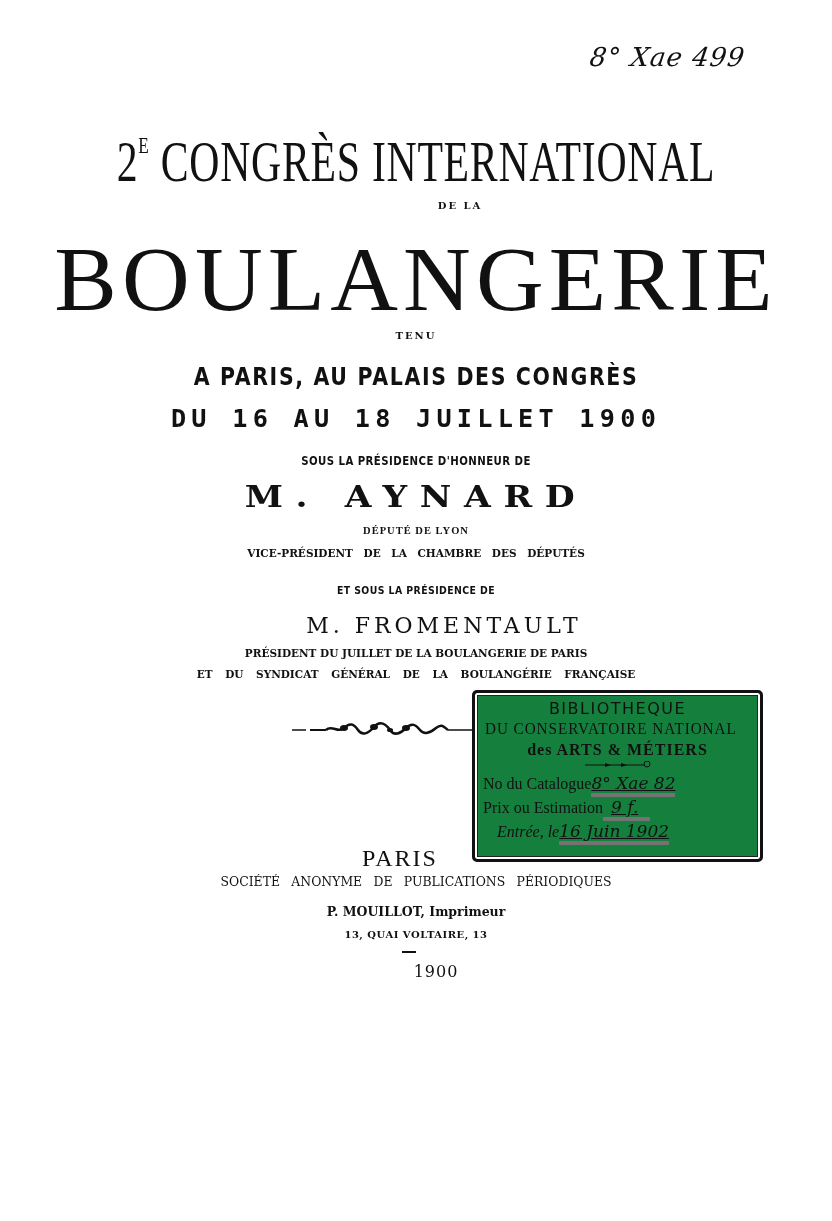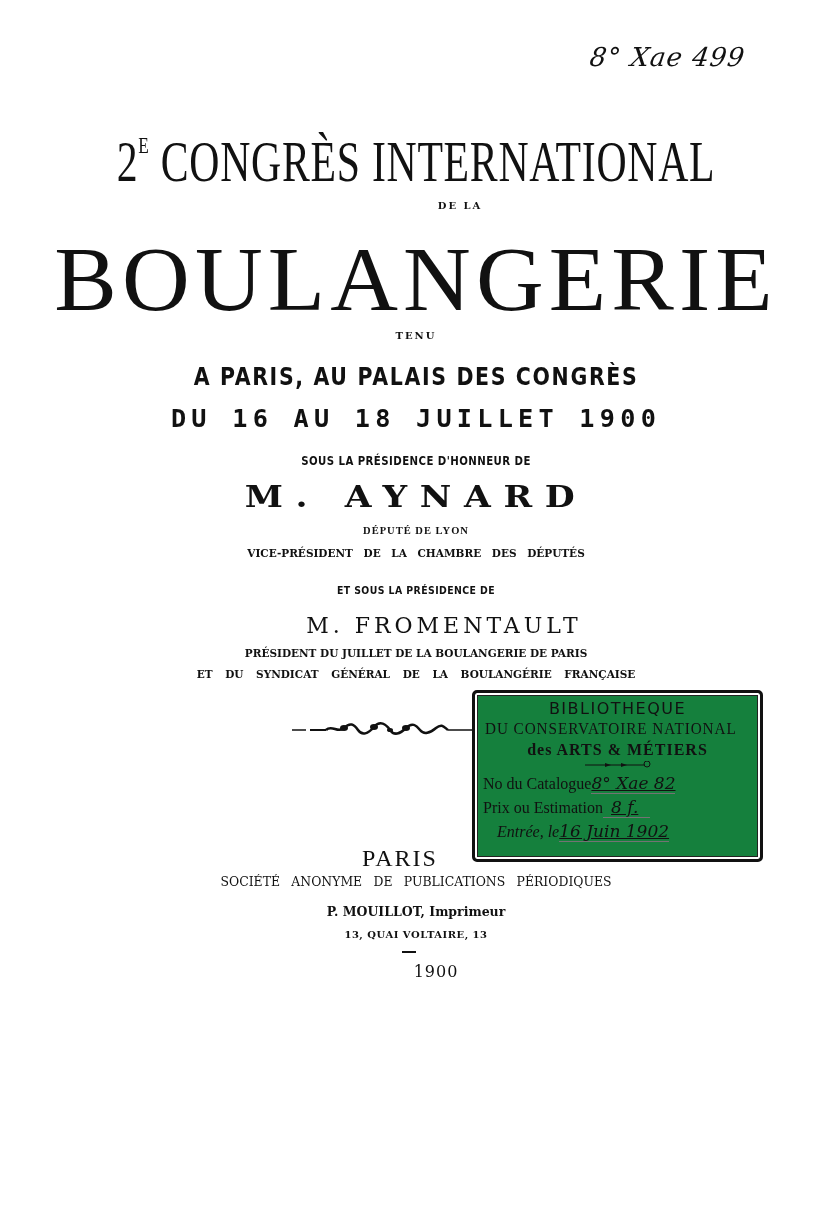--- a/index.html
+++ b/index.html
@@ -33,21 +33,21 @@
     .stamp-line { position: absolute; white-space: nowrap; }
     .st-biblio { left: 0; width: 100%; text-align: center; top: 6px; font-family: "DejaVu Sans", sans-serif; font-size: 16px; letter-spacing: 1.5px; }
     .st-cons { left: 10px; top: 27px; font-family: "Liberation Serif", serif; font-size: 16px; letter-spacing: 1px; transform: scaleX(0.95); transform-origin: left; }
     .st-arts { left: 0; width: 100%; text-align: center; top: 48px; font-family: Liberation Serif, serif; font-size: 16px; font-weight: bold; letter-spacing: 1px; }
     .st-flourish { left: 110px; top: 68px; width: 70px; height: 8px; }
     .st-row { left: 8px; font-family: "Liberation Serif", serif; font-size: 16px; }
     .st-row .hand { font-family: "DejaVu Serif", serif; font-style: italic; font-size: 17px; text-decoration: underline; }
     .st-cat { top: 80px; }
     .st-prix { top: 104px; }
     .st-entree { top: 128px; left: 22px; font-style: italic; }
-    .underline-fill { display: inline-block; border-bottom: 1px solid #737373; min-width: 40px; }
+    .underline-fill { display: inline-block; border-bottom: 4px solid #737373; min-width: 40px; }
   </style>
 </head>
 <body>
 
 <div class="abs shelfmark">8° Xae 499</div>
 
 <div class="abs center congres"><span>2</span><sup>E</sup><span> CONGRÈS INTERNATIONAL</span></div>
 
 <div class="abs center dela">DE LA</div>
 
@@ -92,21 +92,21 @@
   <div class="stamp-line st-arts">des ARTS &amp; MÉTIERS</div>
   <svg class="stamp-line st-flourish" viewBox="0 0 70 8">
     <line x1="0" y1="4" x2="60" y2="4" stroke="#111" stroke-width="1"></line>
     <path d="M20 2 L26 4 L20 6 Z M36 2 L42 4 L36 6 Z" fill="#111"></path>
     <circle cx="62" cy="3" r="3" fill="none" stroke="#111" stroke-width="1"></circle>
   </svg>
   <div class="stamp-line st-row st-cat">
     <span>No du Catalogue</span><span class="underline-fill"> <span class="hand">8° Xae 82</span></span>
   </div>
   <div class="stamp-line st-row st-prix">
-    <span>Prix ou Estimation</span><span class="underline-fill"> &nbsp;&nbsp;<span class="hand">8 f.</span>&nbsp;&nbsp;&nbsp;</span>
+    <span>Prix ou Estimation</span><span class="underline-fill"> &nbsp;&nbsp;<span class="hand">9 f.</span>&nbsp;&nbsp;&nbsp;</span>
   </div>
   <div class="stamp-line st-row st-entree">
     <span>Entrée, le</span><span class="underline-fill"> <span class="hand">16 Juin 1902</span></span>
   </div>
 </div>
 
 <div class="abs paris">PARIS</div>
 
 <div class="abs center societe">SOCIÉTÉ ANONYME DE PUBLICATIONS PÉRIODIQUES</div>
 

